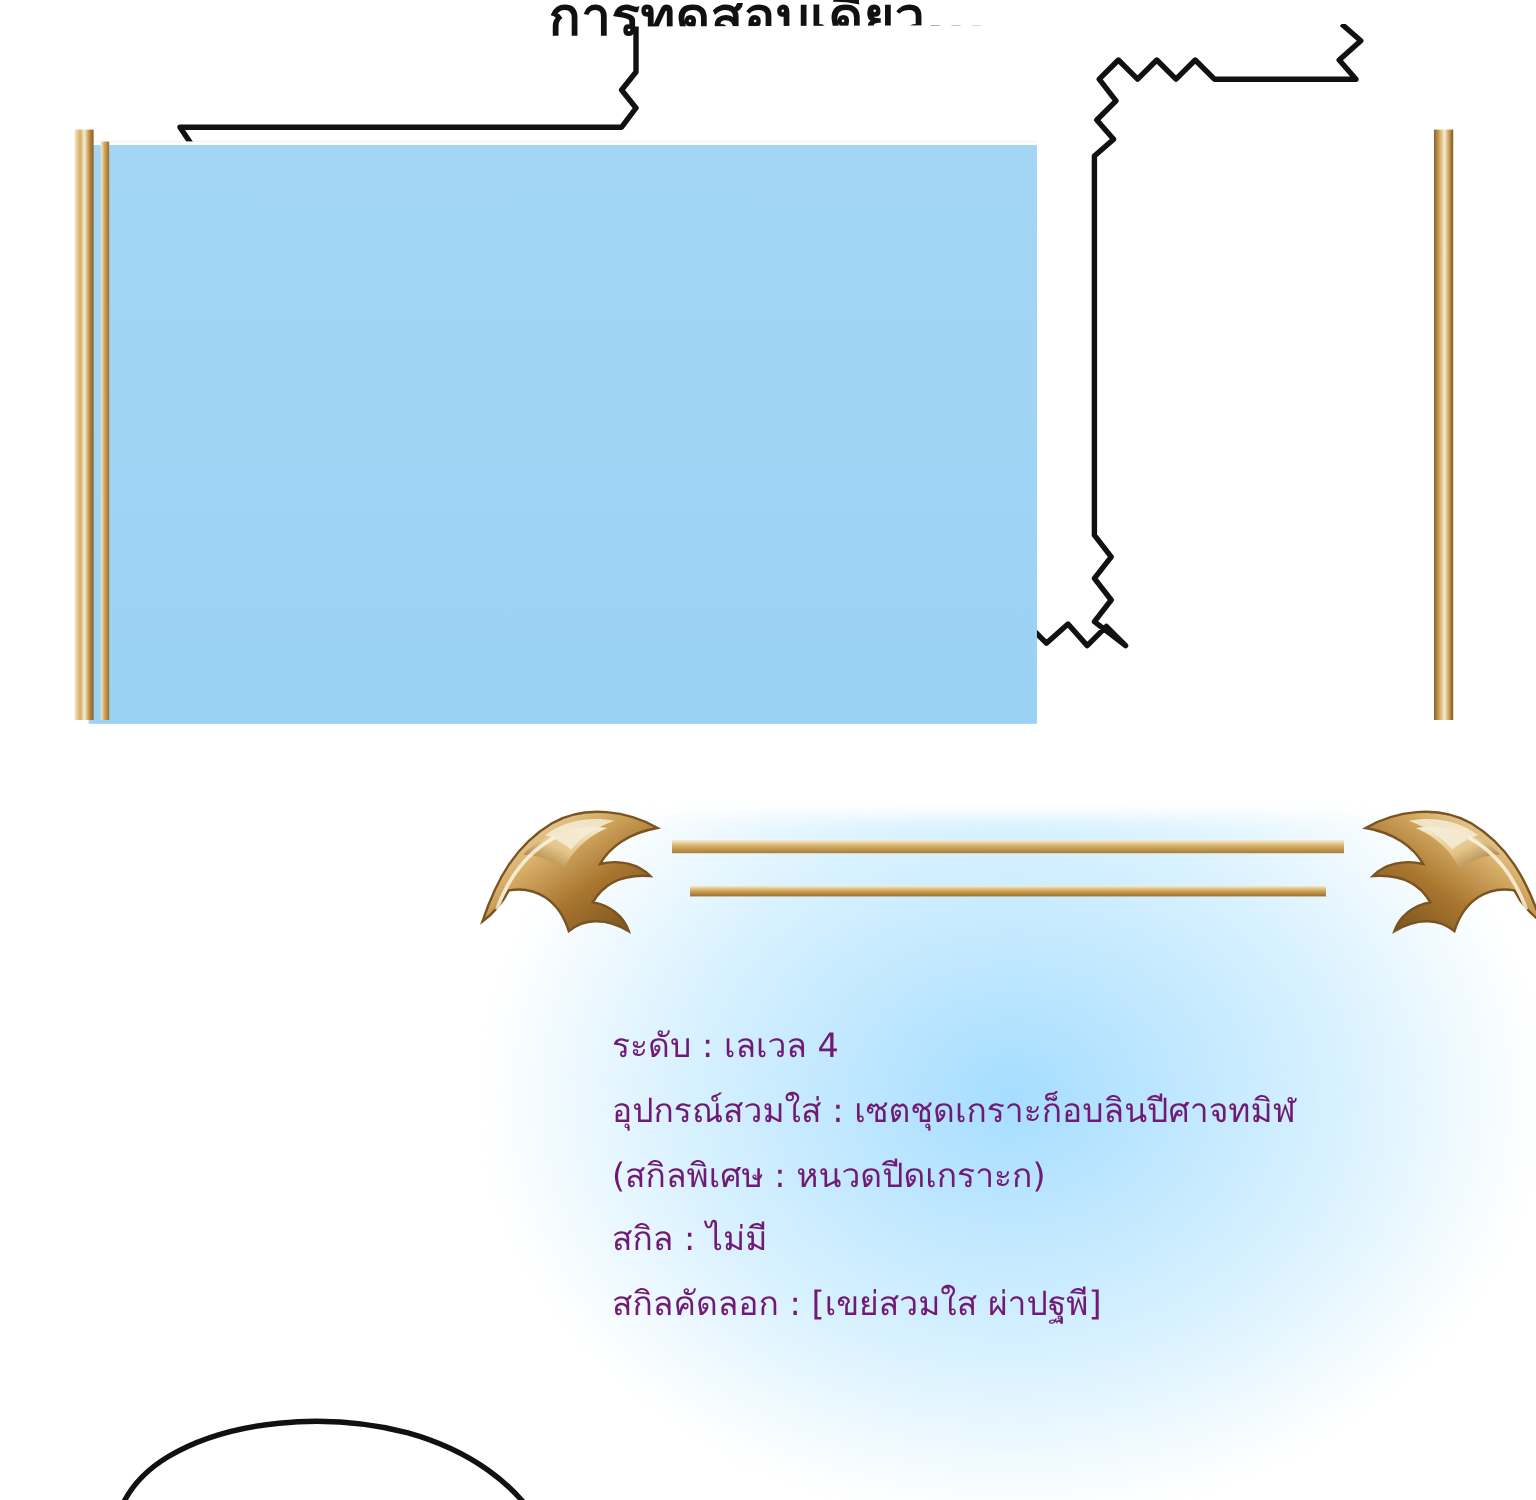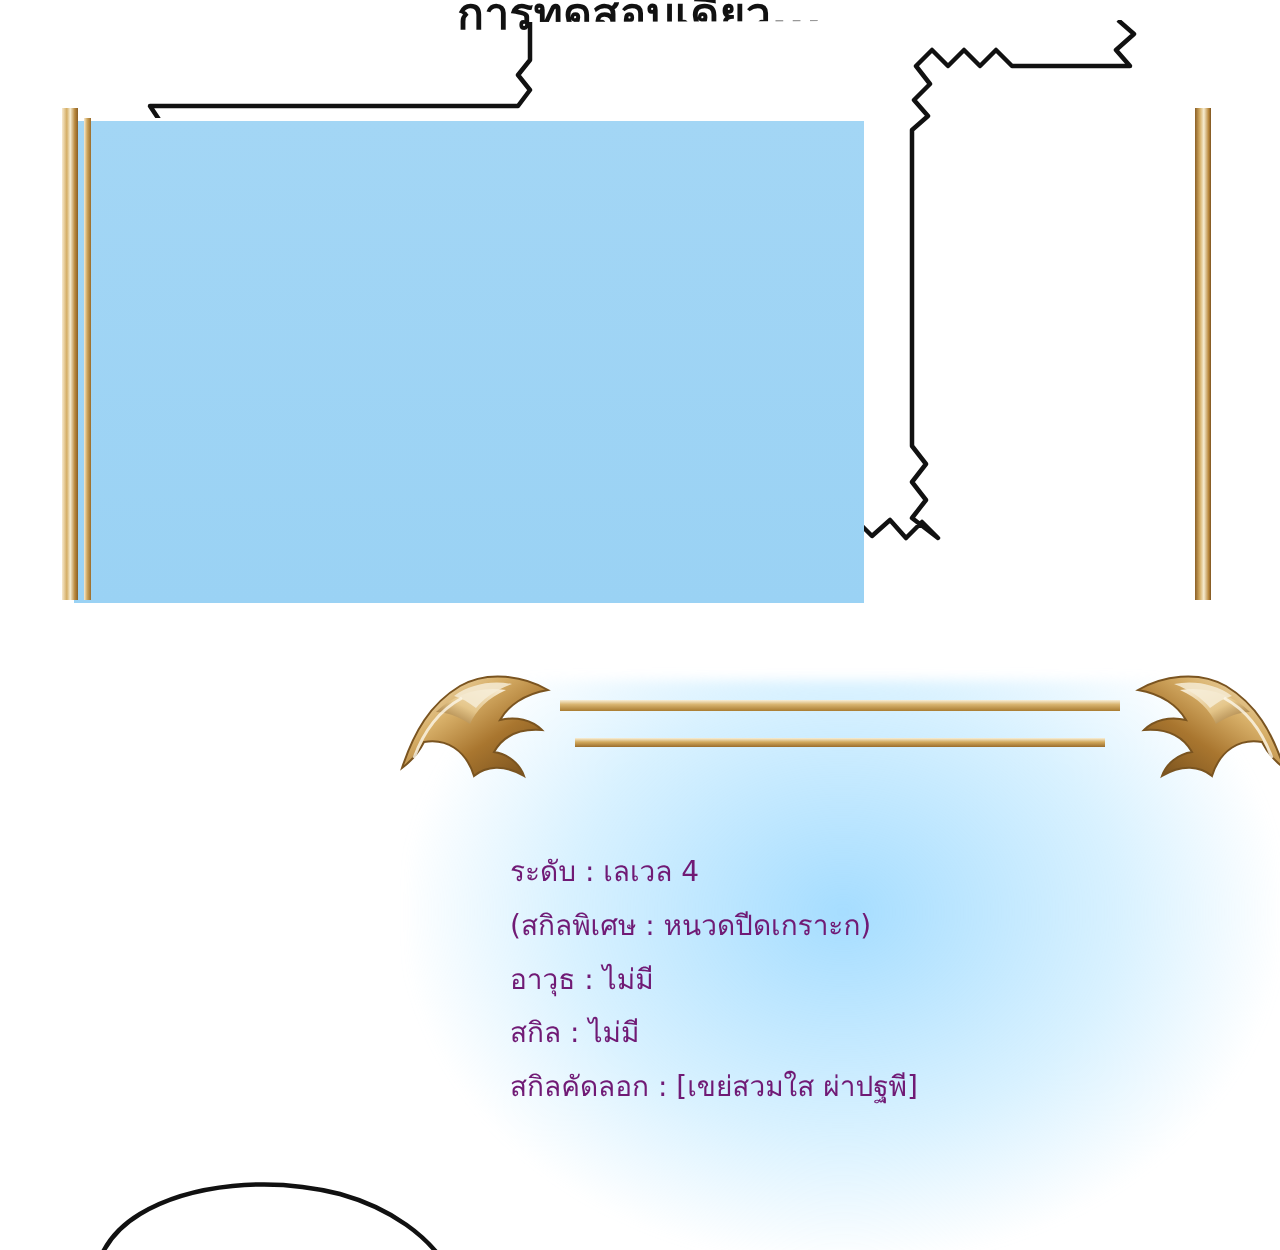--- a/index.html
+++ b/index.html
@@ -234,22 +234,22 @@
     </defs>
     <path d="M6 96 C18 60 34 32 64 14 C92 -2 128 4 152 18 C128 22 112 34 104 48 C120 44 136 48 146 58 C120 56 106 66 98 80 C112 82 124 92 128 104 C108 92 90 94 78 104 C70 78 50 66 28 70 C22 82 14 90 6 96 Z" fill="url(#gold3)" stroke="#7a5420" stroke-width="2"></path>
     <path d="M40 40 C58 22 84 14 110 18 C92 26 80 38 74 52 C62 44 50 40 40 40 Z" fill="url(#gold4)" opacity="0.9"></path>
     <path d="M58 24 C74 12 96 8 116 12 C100 18 88 26 80 36 C72 30 66 26 58 24 Z" fill="#f6ecd6" opacity="0.85"></path>
     <path d="M18 86 C28 58 44 38 66 26" stroke="#fdf7ea" stroke-width="3" fill="none" opacity="0.8"></path>
   </svg>
 </div>
 
 <div class="status-lines">
   <div>ระดับ : เลเวล 4</div>
+  <div>อุปกรณ์สวมใส่ : เซตชุดเกราะก็อบลินปีศาจทมิฬ</div>
   <div>(สกิลพิเศษ : หนวดปีดเกราะก)</div>
-  <div>อาวุธ : ไม่มี</div>
   <div>สกิล : ไม่มี</div>
   <div>สกิลคัดลอก : [เขย่สวมใส ผ่าปฐพี]</div>
 </div>
 
 <div class="bubble-bottom">
   <svg width="420" height="140" viewBox="0 0 420 140" xmlns="http://www.w3.org/2000/svg">
     <path d="M40 140 C24 100 40 58 80 34 C130 4 210 -4 280 14 C330 28 370 56 390 92 L400 140" stroke="#111111" stroke-width="4.5" fill="#ffffff"></path>
   </svg>
 </div>
 

